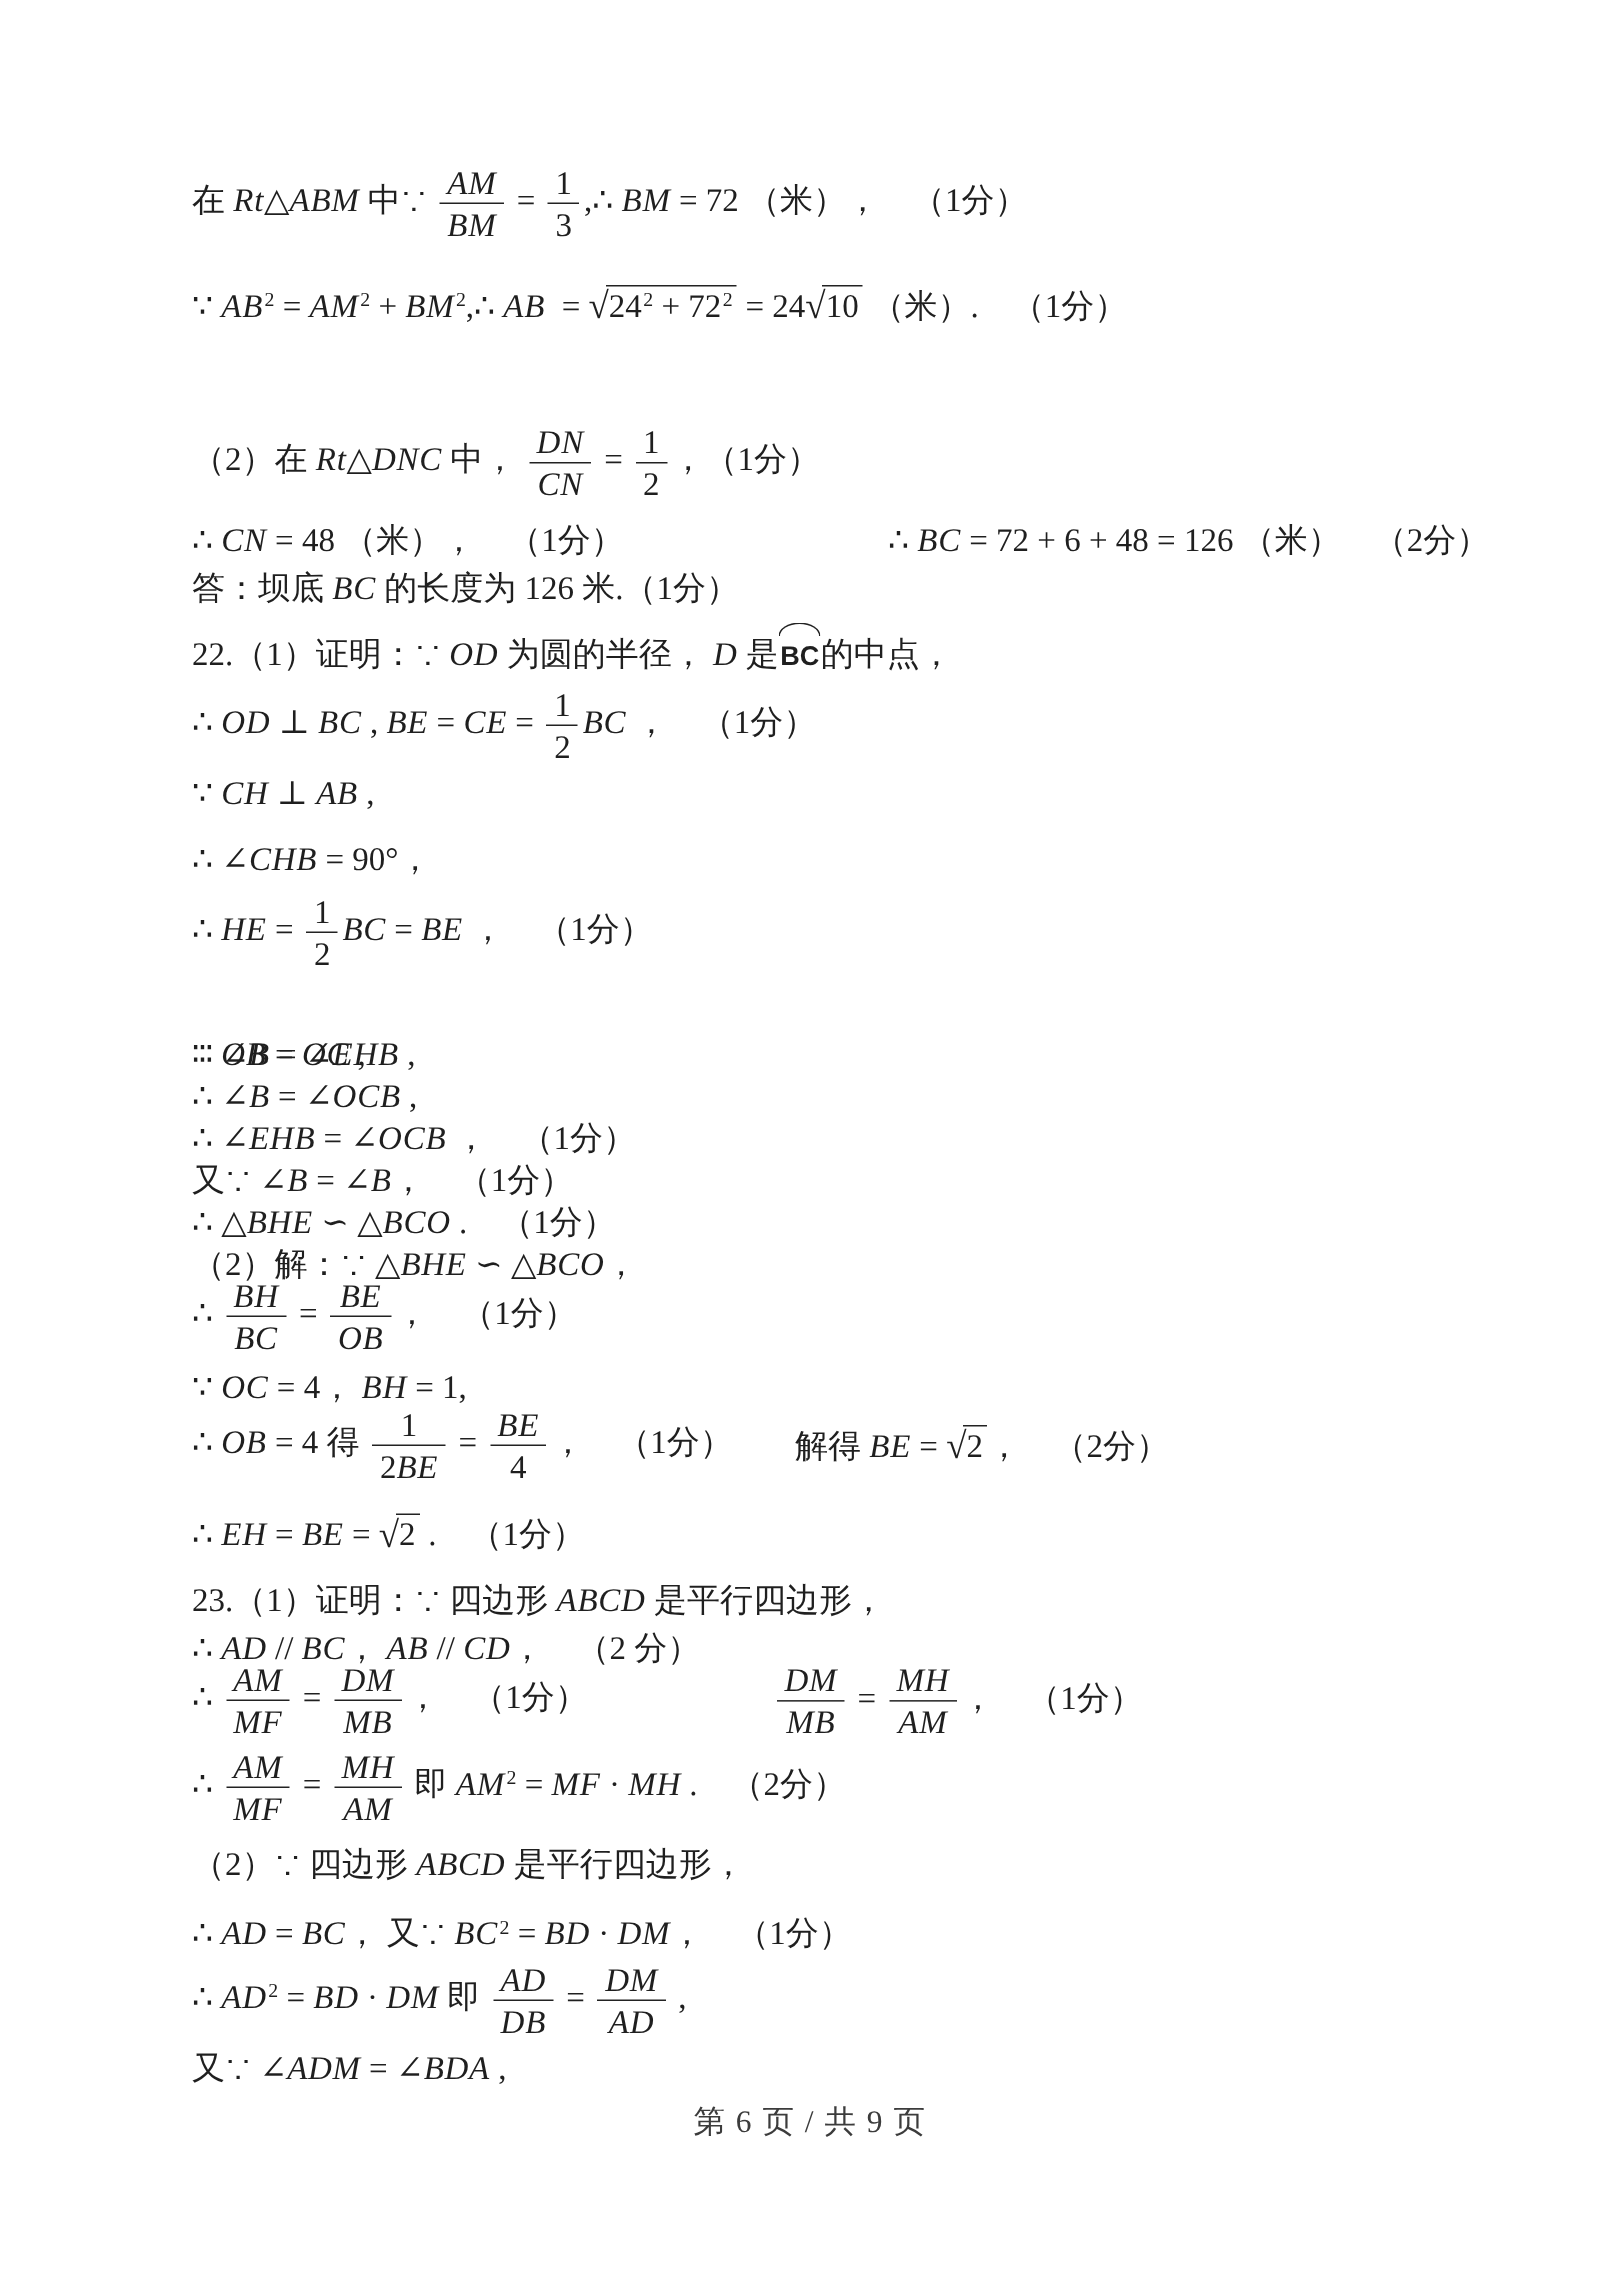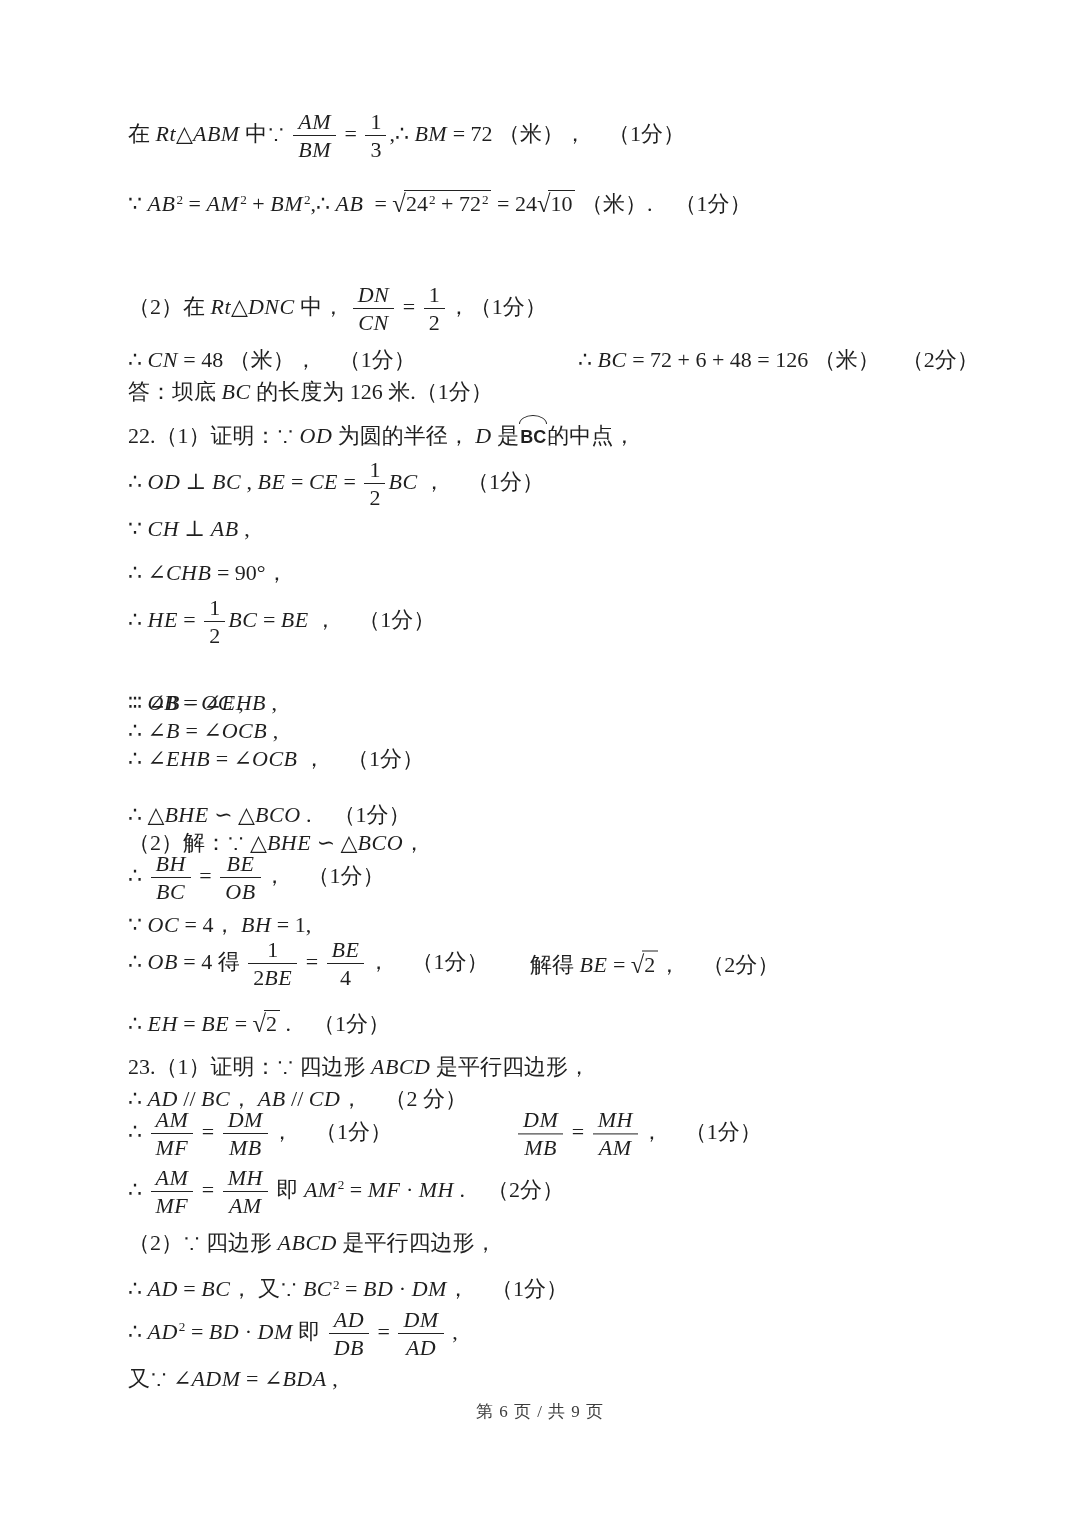--- a/index.html
+++ b/index.html
@@ -44,44 +44,45 @@
     font-size:0.82em;padding:2px 1px 0;
   }
   .arc::before{
     content:"";position:absolute;left:0;right:0;top:-5px;height:8px;
     border:1.6px solid #222;border-bottom:none;
     border-radius:50% 50% 0 0 / 100% 100% 0 0;
   }
   .c2{position:absolute;top:50%;transform:translateY(-50%);white-space:pre;}
   .footer{
     position:absolute;left:0;top:1400px;width:100%;
-    text-align:center;font-size:17px;color:#3c3c3c;
+    text-align:center;font-size:21px;color:#3c3c3c;
     font-family:"Liberation Serif","DejaVu Serif",serif;
     letter-spacing:1px;
   }
 </style>
 </head>
 <body>
 
 <div class="page">
   <div class="doc" id="doc">
       <div class="ln" style="top: 110px;"><span class="mt">在 </span><span class="mi">Rt</span><span class="mt">△</span><span class="mi">ABM</span><span class="mt"> 中∵ </span><span class="fr"><span class="num"><span class="mi">AM</span></span><span class="den"><span class="mi">BM</span></span></span><span class="mt"> = </span><span class="fr"><span class="num"><span class="mt">1</span></span><span class="den"><span class="mt">3</span></span></span><span class="mt">,∴ </span><span class="mi">BM</span><span class="mt"> = 72 （米），　（1分）</span></div>
       <div class="ln" style="top: 185px;"><span class="mt">∵ </span><span class="mi">AB</span><span class="sup">2</span><span class="mt"> = </span><span class="mi">AM</span><span class="sup">2</span><span class="mt"> + </span><span class="mi">BM</span><span class="sup">2</span><span class="mt">,∴ </span><span class="mi">AB</span><span class="mt">  = </span><span class="sq"><span class="rsign">√</span><span class="rbody"><span class="mt">24</span><span class="sup">2</span><span class="mt"> + </span><span class="mt">72</span><span class="sup">2</span></span></span><span class="mt"> = 24</span><span class="sq"><span class="rsign">√</span><span class="rbody"><span class="mt">10</span></span></span><span class="mt"> （米）.　（1分）</span></div>
       <div class="ln" style="top: 283px;"><span class="mt">（2）在 </span><span class="mi">Rt</span><span class="mt">△</span><span class="mi">DNC</span><span class="mt"> 中， </span><span class="fr"><span class="num"><span class="mi">DN</span></span><span class="den"><span class="mi">CN</span></span></span><span class="mt"> = </span><span class="fr"><span class="num"><span class="mt">1</span></span><span class="den"><span class="mt">2</span></span></span><span class="mt">，（1分）</span></div>
-      <div class="ln" style="top: 345px;"><span class="mt">∴ </span><span class="mi">CN</span><span class="mt"> = 48 （米），　（1分）</span><span class="c2" style="left: 450px;"><span class="mt">∴ </span><span class="mi">BC</span><span class="mt"> = 72 + 6 + 48 = 126 （米）　（2分）</span></span></div>
+      <div class="ln" style="top: 345px;"><span class="mt">∴ </span><span class="mi">CN</span><span class="mt"> = 48 （米），　（1分）</span><span class="c2" style="left: 464px;"><span class="mt">∴ </span><span class="mi">BC</span><span class="mt"> = 72 + 6 + 48 = 126 （米）　（2分）</span></span></div>
       <div class="ln" style="top: 377px;"><span class="mt">答：坝底 </span><span class="mi">BC</span><span class="mt"> 的长度为 126 米.（1分）</span></div>
       <div class="ln" style="top: 420px;"><span class="mt">22.（1）证明：∵ </span><span class="mi">OD</span><span class="mt"> 为圆的半径， </span><span class="mi">D</span><span class="mt"> 是</span><span class="arc">BC</span><span class="mt">的中点，</span></div>
       <div class="ln" style="top: 458px;"><span class="mt">∴ </span><span class="mi">OD</span><span class="mt"> ⊥ </span><span class="mi">BC</span><span class="mt"> , </span><span class="mi">BE</span><span class="mt"> = </span><span class="mi">CE</span><span class="mt"> = </span><span class="fr"><span class="num"><span class="mt">1</span></span><span class="den"><span class="mt">2</span></span></span><span class="mi">BC</span><span class="mt"> ，　（1分）</span></div>
       <div class="ln" style="top: 514px;"><span class="mt">∵ </span><span class="mi">CH</span><span class="mt"> ⊥ </span><span class="mi">AB</span><span class="mt"> ,</span></div>
       <div class="ln" style="top: 558px;"><span class="mt">∴ ∠</span><span class="mi">CHB</span><span class="mt"> = 90°，</span></div>
       <div class="ln" style="top: 596px;"><span class="mt">∴ </span><span class="mi">HE</span><span class="mt"> = </span><span class="fr"><span class="num"><span class="mt">1</span></span><span class="den"><span class="mt">2</span></span></span><span class="mi">BC</span><span class="mt"> = </span><span class="mi">BE</span><span class="mt"> ，　（1分）</span></div>
       <div class="ln" style="top: 688px;"><span class="mt">∴ ∠</span><span class="mi">B</span><span class="mt"> = ∠</span><span class="mi">EHB</span><span class="mt"> ,</span></div>
       <div class="ln" style="top: 688px;"><span class="mt">∵ </span><span class="mi">OB</span><span class="mt"> = </span><span class="mi">OC</span><span class="mt"> ,</span></div>
       <div class="ln" style="top: 716px;"><span class="mt">∴ ∠</span><span class="mi">B</span><span class="mt"> = ∠</span><span class="mi">OCB</span><span class="mt"> ,</span></div>
       <div class="ln" style="top: 744px;"><span class="mt">∴ ∠</span><span class="mi">EHB</span><span class="mt"> = ∠</span><span class="mi">OCB</span><span class="mt"> ，　（1分）</span></div>
+      <div class="ln" style="top: 772px;"><span class="mt">又∵ ∠</span><span class="mi">B</span><span class="mt"> = ∠</span><span class="mi">B</span><span class="mt">，　（1分）</span></div>
       <div class="ln" style="top: 800px;"><span class="mt">∴ △</span><span class="mi">BHE</span><span class="mt"> ∽ △</span><span class="mi">BCO</span><span class="mt"> .　（1分）</span></div>
       <div class="ln" style="top: 828px;"><span class="mt">（2）解：∵ △</span><span class="mi">BHE</span><span class="mt"> ∽ △</span><span class="mi">BCO</span><span class="mt">，</span></div>
       <div class="ln" style="top: 852px;"><span class="mt">∴ </span><span class="fr"><span class="num"><span class="mi">BH</span></span><span class="den"><span class="mi">BC</span></span></span><span class="mt"> = </span><span class="fr"><span class="num"><span class="mi">BE</span></span><span class="den"><span class="mi">OB</span></span></span><span class="mt">，　（1分）</span></div>
       <div class="ln" style="top: 910px;"><span class="mt">∵ </span><span class="mi">OC</span><span class="mt"> = 4， </span><span class="mi">BH</span><span class="mt"> = 1,</span></div>
       <div class="ln" style="top: 938px;"><span class="mt">∴ </span><span class="mi">OB</span><span class="mt"> = 4 得 </span><span class="fr"><span class="num"><span class="mt">1</span></span><span class="den"><span class="mt">2</span><span class="mi">BE</span></span></span><span class="mt"> = </span><span class="fr"><span class="num"><span class="mi">BE</span></span><span class="den"><span class="mt">4</span></span></span><span class="mt">，　（1分）</span><span class="c2" style="left: 402px;"><span class="mt">解得 </span><span class="mi">BE</span><span class="mt"> = </span><span class="sq"><span class="rsign">√</span><span class="rbody"><span class="mt">2</span></span></span><span class="mt">，　（2分）</span></span></div>
       <div class="ln" style="top: 1008px;"><span class="mt">∴ </span><span class="mi">EH</span><span class="mt"> = </span><span class="mi">BE</span><span class="mt"> = </span><span class="sq"><span class="rsign">√</span><span class="rbody"><span class="mt">2</span></span></span><span class="mt"> .　（1分）</span></div>
       <div class="ln" style="top: 1052px;"><span class="mt">23.（1）证明：∵ 四边形 </span><span class="mi">ABCD</span><span class="mt"> 是平行四边形，</span></div>
       <div class="ln" style="top: 1084px;"><span class="mt">∴ </span><span class="mi">AD</span><span class="mt"> // </span><span class="mi">BC</span><span class="mt">， </span><span class="mi">AB</span><span class="mt"> // </span><span class="mi">CD</span><span class="mt">，　（2 分）</span></div>
       <div class="ln" style="top: 1108px;"><span class="mt">∴ </span><span class="fr"><span class="num"><span class="mi">AM</span></span><span class="den"><span class="mi">MF</span></span></span><span class="mt"> = </span><span class="fr"><span class="num"><span class="mi">DM</span></span><span class="den"><span class="mi">MB</span></span></span><span class="mt">，　（1分）</span><span class="c2" style="left: 387px;"><span class="fr"><span class="num"><span class="mi">DM</span></span><span class="den"><span class="mi">MB</span></span></span><span class="mt"> = </span><span class="fr"><span class="num"><span class="mi">MH</span></span><span class="den"><span class="mi">AM</span></span></span><span class="mt">，　（1分）</span></span></div>
       <div class="ln" style="top: 1166px;"><span class="mt">∴ </span><span class="fr"><span class="num"><span class="mi">AM</span></span><span class="den"><span class="mi">MF</span></span></span><span class="mt"> = </span><span class="fr"><span class="num"><span class="mi">MH</span></span><span class="den"><span class="mi">AM</span></span></span><span class="mt"> 即 </span><span class="mi">AM</span><span class="sup">2</span><span class="mt"> = </span><span class="mi">MF</span><span class="mt"> · </span><span class="mi">MH</span><span class="mt"> .　（2分）</span></div>

